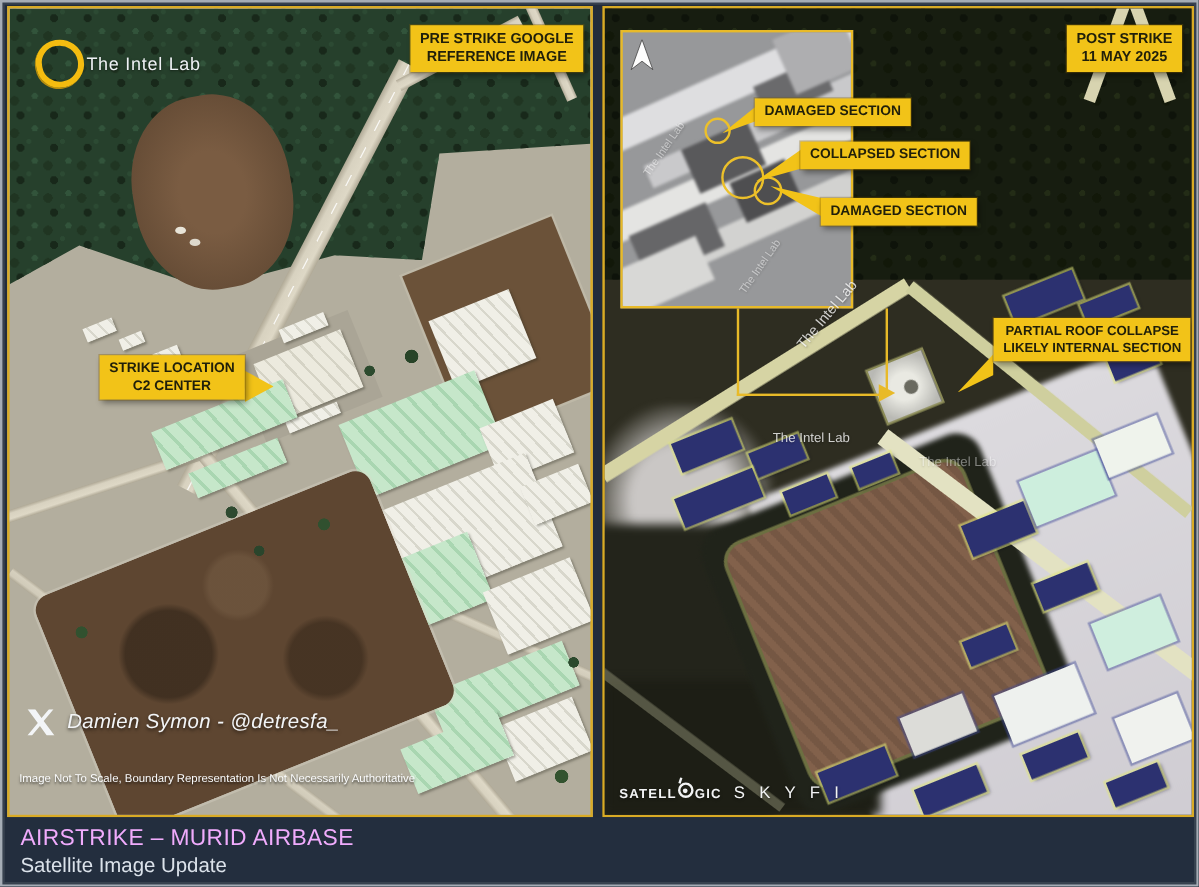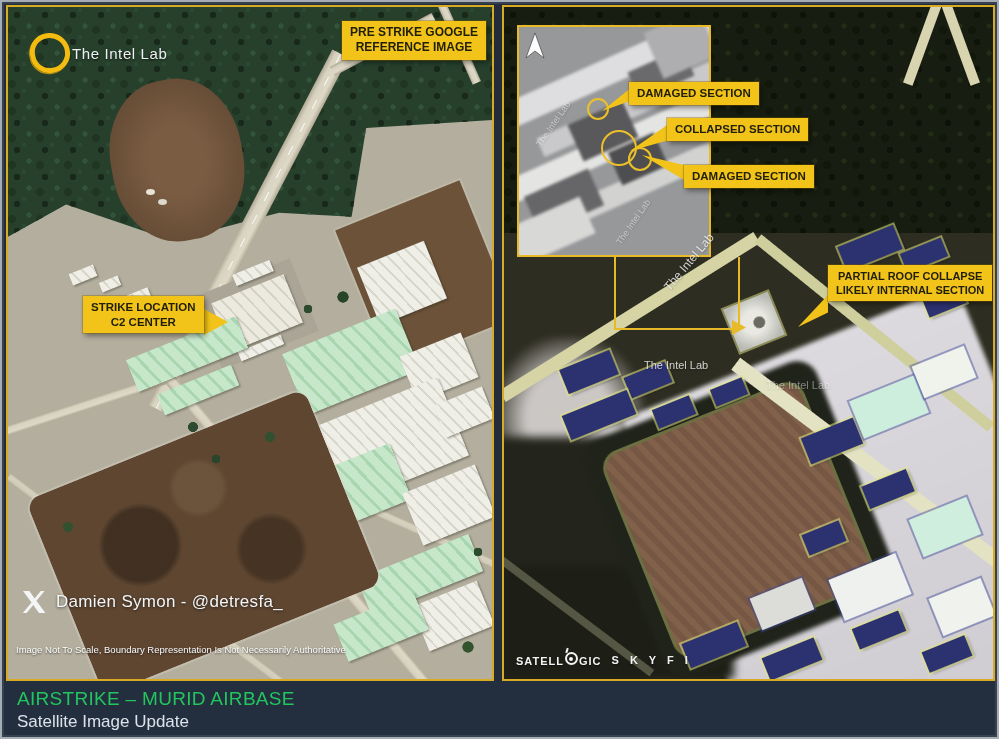--- a/index.html
+++ b/index.html
@@ -44,35 +44,35 @@
      text-shadow:0 1px 2px rgba(0,0,0,.35);z-index:26;}
   #inset{position:absolute;left:13px;top:18px;width:190px;height:228px;border:2px solid #e8ba28;
      background:#97989a;overflow:hidden;z-index:20;}
   #inset .art{position:absolute;inset:-8px;filter:blur(1.4px);}
   #connector{position:absolute;left:110px;top:250px;width:122px;height:71px;
      border:2px solid #e8ba28;border-top:none;z-index:19;}
   .logo-ring{position:absolute;width:30px;height:30px;border:5px solid #f4bc10;border-radius:48% 52% 50% 50%;
      transform:rotate(-10deg);box-shadow:-1px 1px 0 0 rgba(220,160,8,.8);}
   .logo-text{position:absolute;color:#eef1f4;font-size:15px;font-weight:300;letter-spacing:.6px;
      text-shadow:0 1px 2px rgba(0,0,0,.5);}
-  #attribution{position:absolute;left:14px;top:584px;display:flex;align-items:center;gap:10px;z-index:25;}
+  #attribution{position:absolute;left:14px;top:584px;display:flex;align-items:center;gap:10px;z-index:25;font-style:italic;}
   #attribution .txt{color:#f3f5f7;font-size:17px;letter-spacing:.3px;text-shadow:0 1px 3px rgba(0,0,0,.6);}
   .disc{position:absolute;left:8px;color:#fbfcfd;text-shadow:0 1px 2px rgba(0,0,0,.6);z-index:25;white-space:nowrap;}
   #providers{position:absolute;left:12px;top:645px;display:flex;align-items:center;z-index:25;
      color:#f2f3f4;text-shadow:0 1px 2px rgba(0,0,0,.5);}
   #providers .sat{font-size:11px;font-weight:bold;letter-spacing:1px;}
   #providers .o-icon{display:inline-block;width:9px;height:9px;border:2px solid #f2f3f4;border-radius:50%;
      position:relative;margin:0 1px;}
   #providers .o-icon::after{content:"";position:absolute;left:2.5px;top:2.5px;width:4px;height:4px;
      background:#f2f3f4;border-radius:50%;}
   #providers .o-icon::before{content:"";position:absolute;left:-1px;top:-6px;width:2px;height:5px;
      background:#f2f3f4;transform:rotate(18deg);}
-  #providers .skyfi{font-size:11px;letter-spacing:4px;margin-left:10px;font-weight:700;}
+  #providers .skyfi{font-size:14px;letter-spacing:4px;margin-left:10px;font-weight:400;}
   #footer{position:absolute;left:0;top:681px;width:100%;height:58px;background:#232e3e;z-index:40;}
-  #footer .t1{position:absolute;left:17px;top:7px;color:#22c55e;font-size:19px;letter-spacing:.3px;}
+  #footer .t1{position:absolute;left:17px;top:7px;color:#f0abfc;font-size:19px;letter-spacing:.3px;}
   #footer .t2{position:absolute;left:17px;top:31px;color:#dbe2ea;font-size:17px;font-weight:300;}
   .dot{position:absolute;border-radius:50%;}
 </style>
 </head>
 <body>
 
 <div id="canvas">
 
   <div class="panel" id="panel-left">
 
@@ -251,20 +251,24 @@
     <div class="callout" style="left:180px;top:158px;">
       <span>DAMAGED SECTION</span>
     </div>
 
     <div class="ptr" style="left:294px;top:288px;width:30px;height:32px;clip-path:polygon(100% 0,100% 55%,0 100%);"></div>
     <div class="callout" style="left:324px;top:258px;font-size:11px;">
       <span>PARTIAL ROOF COLLAPSE</span>
       <span>LIKELY INTERNAL SECTION</span>
     </div>
 
+    <div class="callout" style="right:8px;top:14px;font-size:12px;">
+      <span>POST STRIKE</span>
+      <span>11 MAY 2025</span>
+    </div>
 
     <div id="providers">
       <span class="sat">
         <span>SATELL</span><span class="o-icon"></span><span>GIC</span>
       </span>
       <span class="skyfi">S K Y F I</span>
     </div>
   </div>
 
   <div id="footer">

